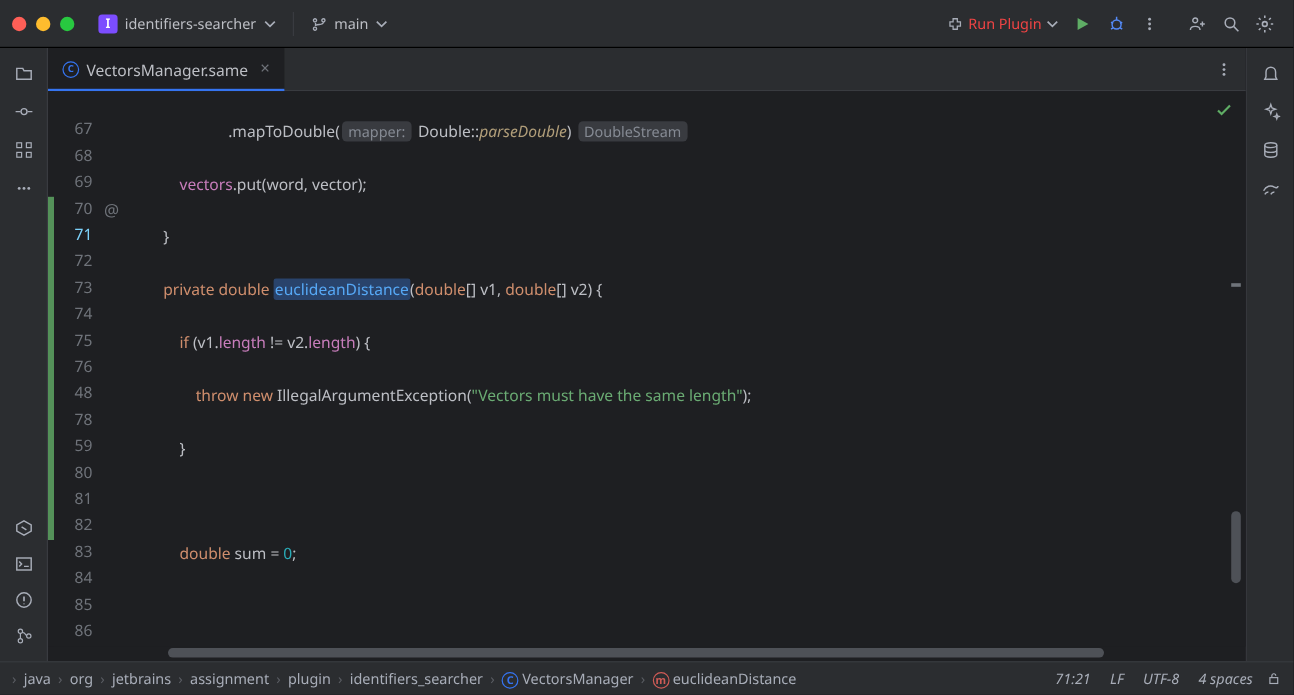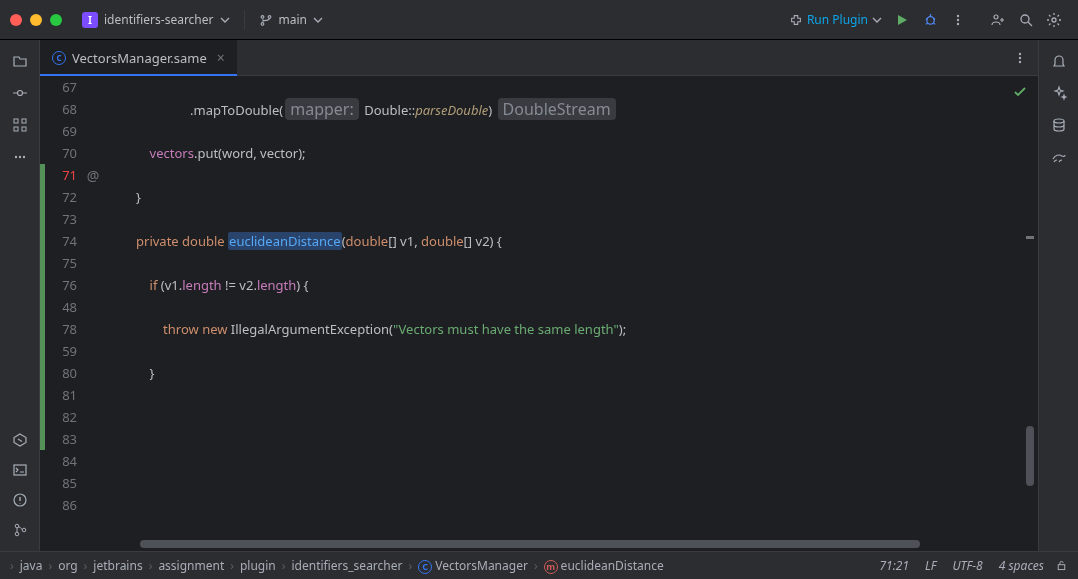--- a/index.html
+++ b/index.html
@@ -35,21 +35,21 @@
   .titlebar{height:40px;display:flex;align-items:center;padding:0 10px;background:var(--bg-pane);border-bottom:1px solid #000;}
   .traffic{display:flex;gap:8px;margin-right:14px;}
   .tl{width:12px;height:12px;border-radius:50%;}
   .tl.r{background:#ff5f57}.tl.y{background:#febc2e}.tl.g{background:#28c840}
   .proj{display:flex;align-items:center;gap:6px;padding:2px 6px;border-radius:4px;}
   .proj .badge{width:16px;height:16px;border-radius:3px;background:#7c4dff;color:#fff;display:flex;align-items:center;justify-content:center;font-size:11px;font-weight:600;}
   .vsep{width:1px;height:20px;background:var(--border);margin:0 8px;}
   .branch{display:flex;align-items:center;gap:6px;padding:3px 6px;border-radius:4px;color:var(--text);}
   .spacer{flex:1}
   .titlebar .ico{width:28px;height:28px;display:flex;align-items:center;justify-content:center;color:#a8adb8;border-radius:4px;}
-  .run-wrap{display:flex;align-items:center;gap:4px;color:#0ea5e9;padding:3px 6px;border-radius:4px;}
+  .run-wrap{display:flex;align-items:center;gap:4px;color:#ef4444;padding:3px 6px;border-radius:4px;}
   .play{color:#5fad65}
   .bug{color:#548af7}
 
   svg{display:block}
 
   
   .main{position:absolute;top:40px;bottom:28px;left:0;right:0;display:flex;}
   .leftbar{width:40px;background:var(--bg-pane);border-right:1px solid var(--border);display:flex;flex-direction:column;align-items:center;padding-top:6px;gap:2px;}
   .rightbar{width:40px;background:var(--bg-pane);border-left:1px solid var(--border);display:flex;flex-direction:column;align-items:center;padding-top:6px;gap:2px;}
   .leftbar .ico,.rightbar .ico{width:30px;height:30px;display:flex;align-items:center;justify-content:center;color:#a8adb8;border-radius:4px;}
@@ -61,36 +61,36 @@
   .tab.active{background:#1e1f22}
   .tab.active::after{content:"";position:absolute;left:0;right:0;bottom:-1px;height:2px;background:var(--tab-underline);}
   .tab .close{color:#6f737a;font-size:14px;margin-left:4px;}
   .tabs .more{margin-left:auto;width:36px;display:flex;align-items:center;justify-content:center;color:#a8adb8;}
   .file-badge{width:14px;height:14px;border-radius:50%;border:1.5px solid #3574f0;display:flex;align-items:center;justify-content:center;font-size:8px;color:#3574f0;font-weight:bold;}
 
   .editor{flex:1;display:flex;position:relative;overflow:hidden;background:var(--bg);}
   .gutter-wrap{display:flex;}
   .diff-strip{width:5px;background:var(--bg);}
   .diff-green{background:var(--diff-green);}
-  .gutter{width:40px;text-align:right;color:var(--muted);padding-right:8px;user-select:none;}
+  .gutter{width:40px;text-align:right;color:var(--muted);padding-right:8px;user-select:none;margin-top:20px;}
   .gutter .ln{height:22px;}
-  .gutter .ln.cur{color:#ef4444}
+  .gutter .ln.cur{color:#7dd3fc}
   .annot{width:20px;position:relative;}
   .annot .at{position:absolute;left:0;width:16px;height:22px;display:flex;align-items:center;justify-content:center;color:#6f737a;font-size:14px;}
   .code{flex:1;white-space:pre;color:var(--pale);padding-left:4px;}
   .code .row{height:22px;}
 
   .kw{color:var(--kw)}
   .fn{color:var(--fn)}
   .str{color:var(--str)}
   .methp{color:var(--meth);font-style:italic;}
   .num{color:var(--num)}
   .fld{color:var(--field)}
   .sel{background:var(--hl-sel);border-radius:2px;padding:0 1px;}
-  .inlay{background:var(--inlay-bg);color:var(--inlay-fg);border-radius:4px;padding:0 5px;margin:0 2px;font-style:normal;font-size:16px;}
+  .inlay{background:var(--inlay-bg);color:var(--inlay-fg);border-radius:4px;padding:0 5px;margin:0 2px;font-style:normal;font-size:12px;}
 
   .hscroll{height:10px;background:transparent;margin:0 0 2px 100px;position:relative;}
   .hscroll .thumb{position:absolute;top:1px;height:8px;border-radius:4px;background:var(--scroll);}
 
   .minimap{position:absolute;right:4px;top:10px;bottom:30px;width:8px;}
   .mm-thumb{position:absolute;right:0;width:8px;border-radius:4px;background:var(--scroll);}
   .mm-mark{position:absolute;right:0;width:8px;height:3px;background:#6f737a;}
 
   .check{position:absolute;right:10px;top:8px;color:#5fad65;}
 
@@ -289,20 +289,21 @@
       </div>
       <div class="code">
 <div class="row"><span>                        .</span><span>mapToDouble</span><span>(</span><span class="inlay">mapper:</span><span> Double::</span><span class="methp">parseDouble</span><span>)</span> <span class="inlay">DoubleStream</span></div>
 <div class="row"><span>            </span><span class="fld">vectors</span><span>.put(word, vector);</span></div>
 <div class="row"><span>        }</span></div>
 <div class="row"><span>        </span><span class="kw">private</span><span> </span><span class="kw">double</span><span> </span><span class="fn sel">euclideanDistance</span><span>(</span><span class="kw">double</span><span>[] v1, </span><span class="kw">double</span><span>[] v2) {</span></div>
 <div class="row"><span>            </span><span class="kw">if</span><span> (v1.</span><span class="fld">length</span><span> != v2.</span><span class="fld">length</span><span>) {</span></div>
 <div class="row"><span>                </span><span class="kw">throw new</span><span> </span><span>IllegalArgumentException(</span><span class="str">"Vectors must have the same length"</span><span>);</span></div>
 <div class="row"><span>            }</span></div>
 <div class="row"><span></span></div>
+<div class="row"><span>            </span><span class="kw">double</span><span> sum = </span><span class="num">0</span><span>;</span></div>
 <div class="row"></div>
 
 
 
 
 
 
 
 
 

